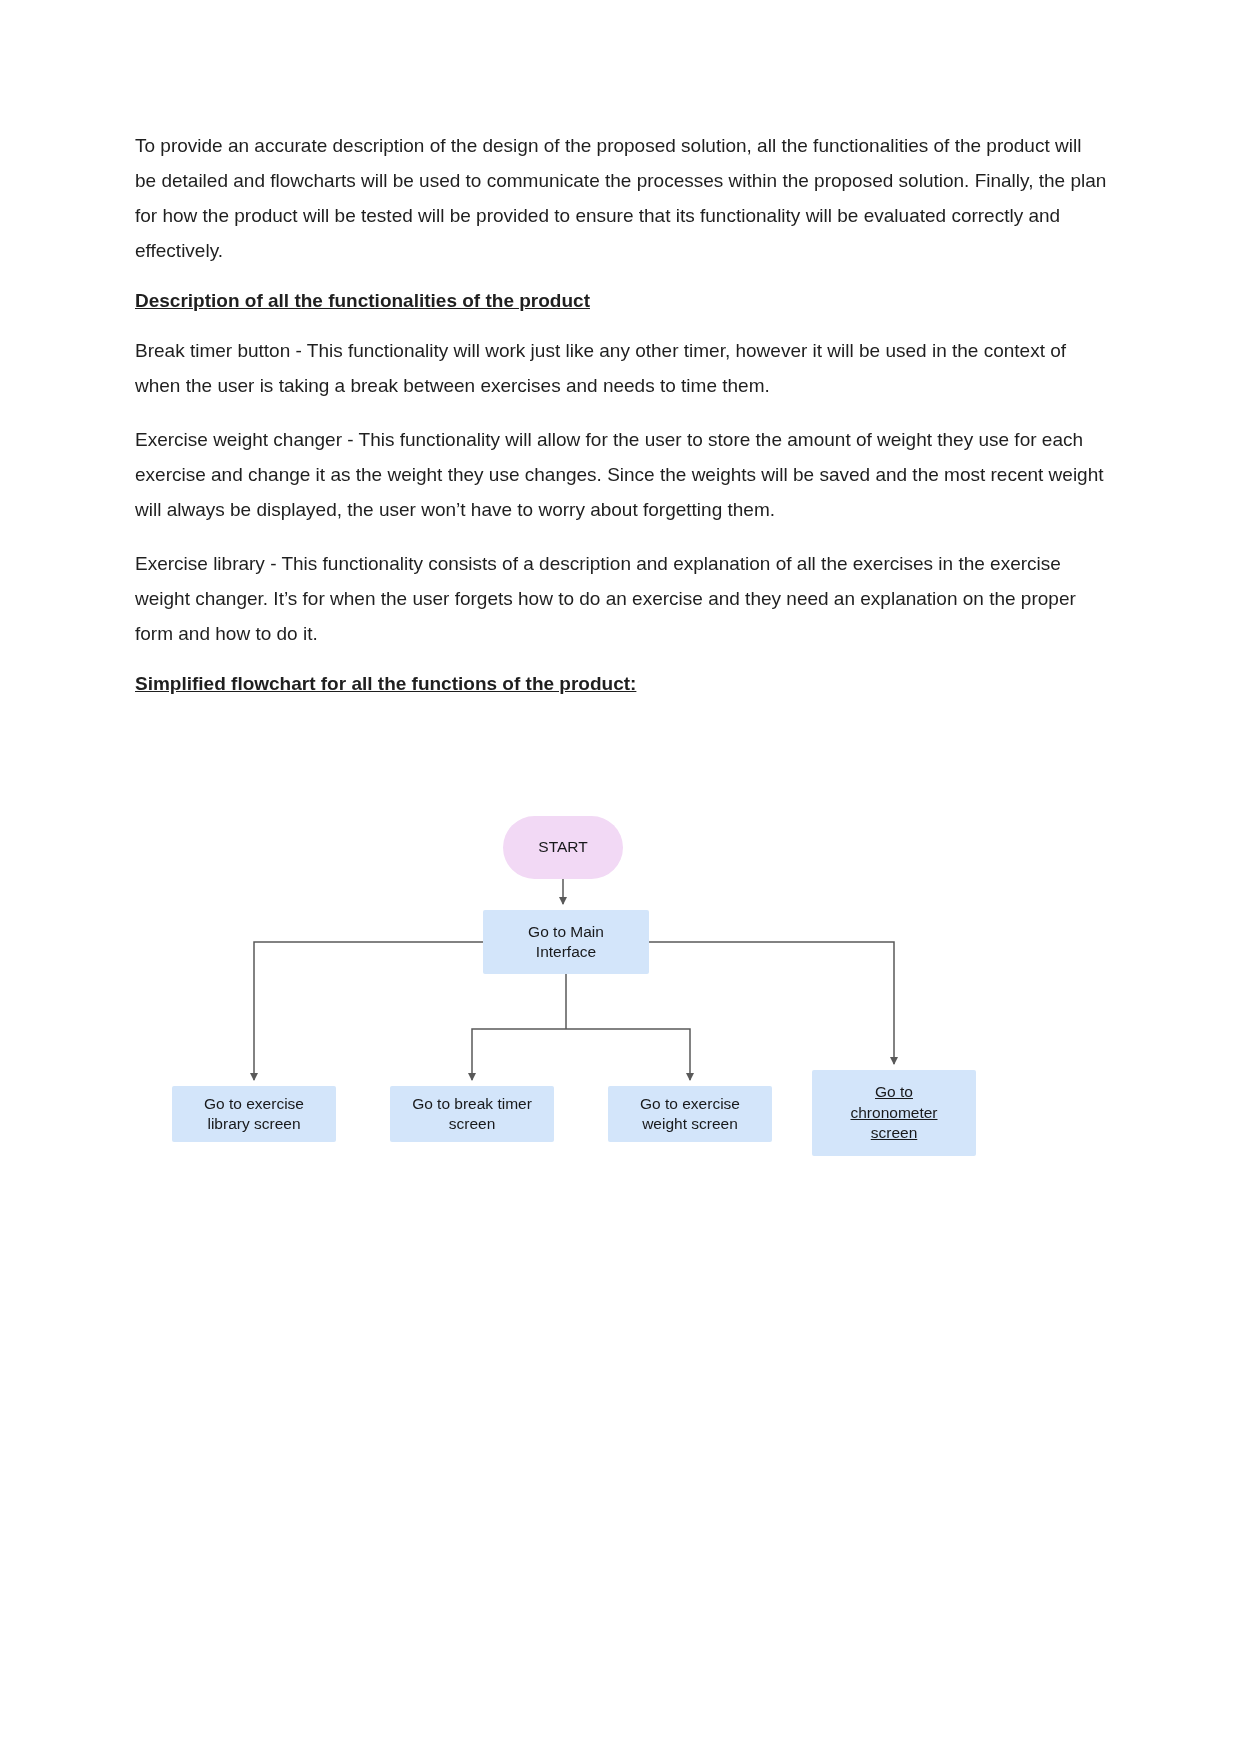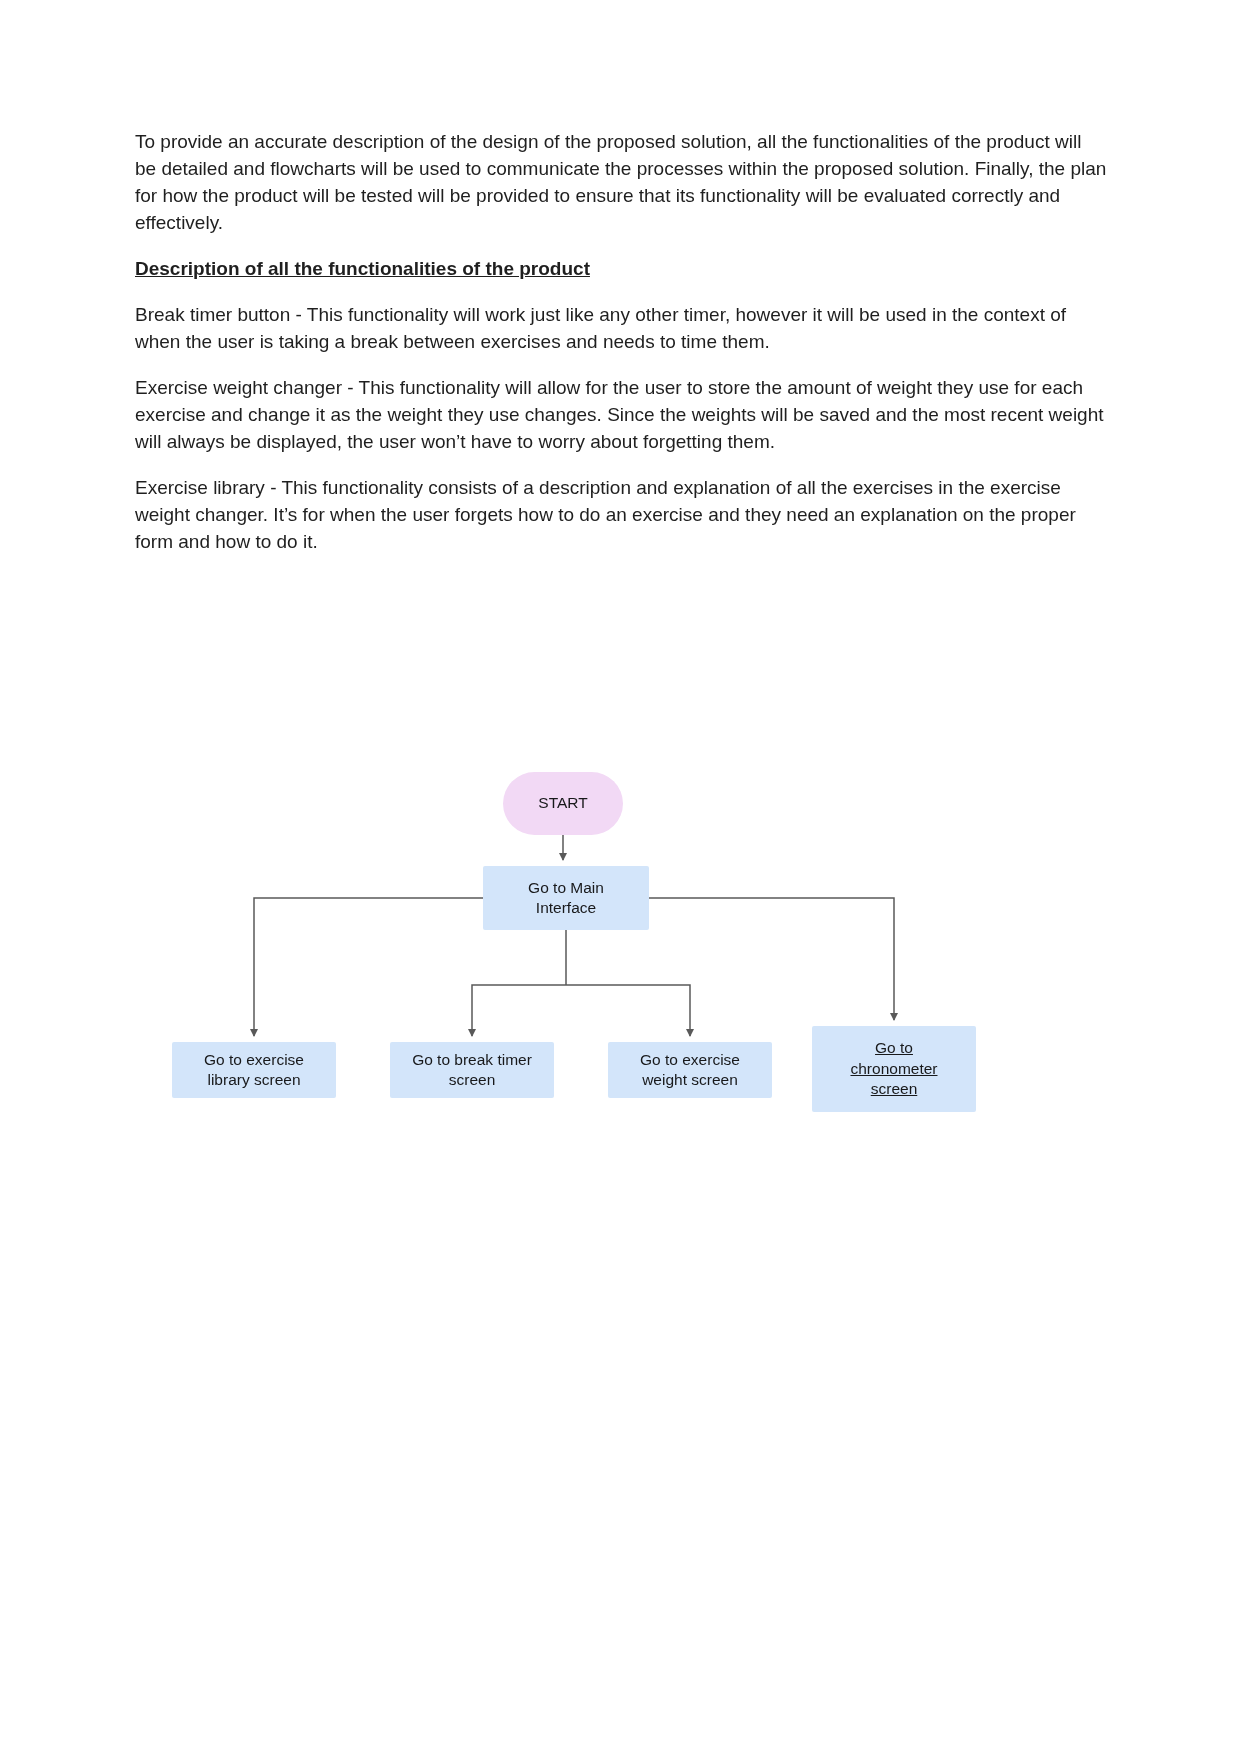--- a/index.html
+++ b/index.html
@@ -25,34 +25,34 @@
   .title {
     font-family: "Liberation Serif", serif;
     font-weight: 700;
     font-size: 27px;
     color: var(--title-color, #2BA7CC);
     text-align: center;
     margin: 0 120px 32px 0;
   }
   .text-col p {
     font-size: 19px;
-    line-height: 27px;
+    line-height: 35px;
     margin: 0 0 19px 0;
   }
   .text-col h2 {
     font-size: 19px;
     line-height: 27px;
     font-weight: 700;
     text-decoration: underline;
     margin: 18px 0 19px 0;
   }
   .flowchart {
     position: absolute;
     left: 0;
-    top: 760px;
+    top: 804px;
     width: 1031px;
     height: 400px;
   }
   .connectors {
     position: absolute;
     left: 0;
     top: 0;
   }
   .line {
     fill: none;
@@ -126,20 +126,21 @@
 <body>
 
 <div class="page">
 
   <div class="text-col">
     <p>To provide an accurate description of the design of the proposed solution, all the functionalities of the product will be detailed and flowcharts will be used to communicate the processes within the proposed solution. Finally, the plan for how the product will be tested will be provided to ensure that its functionality will be evaluated correctly and effectively.</p>
     <h2>Description of all the functionalities of the product</h2>
     <p>Break timer button - This functionality will work just like any other timer, however it will be used in the context of when the user is taking a break between exercises and needs to time them.</p>
     <p>Exercise weight changer - This functionality will allow for the user to store the amount of weight they use for each exercise and change it as the weight they use changes. Since the weights will be saved and the most recent weight will always be displayed, the user won’t have to worry about forgetting them.</p>
     <p>Exercise library - This functionality consists of a description and explanation of all the exercises in  the exercise weight changer. It’s for when the user forgets how to do an exercise and they need an explanation on the proper form and how to do it.</p>
+    <h2>Simplified flowchart for all the functions of the product:</h2>
   </div>
 
   <div class="flowchart">
     <svg class="connectors" width="1240" height="400" viewBox="0 0 1240 400">
       <defs>
         <marker id="arrowhead" markerWidth="9" markerHeight="9" refX="7" refY="4" orient="auto" markerUnits="userSpaceOnUse">
           <path d="M0,0 L8,4 L0,8 Z"></path>
         </marker>
       </defs>
       <polyline class="line" points="563,75 563,100" marker-end="url(#arrowhead)"></polyline>

